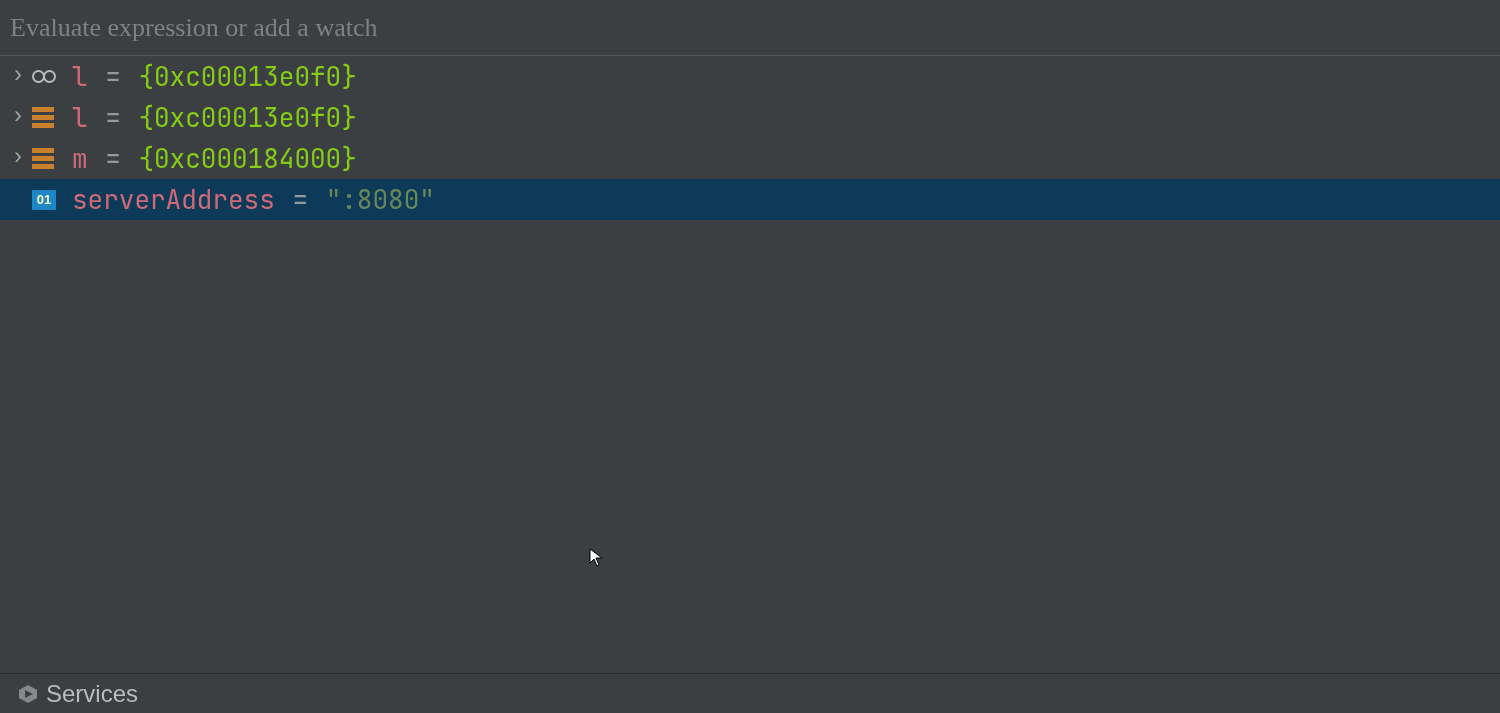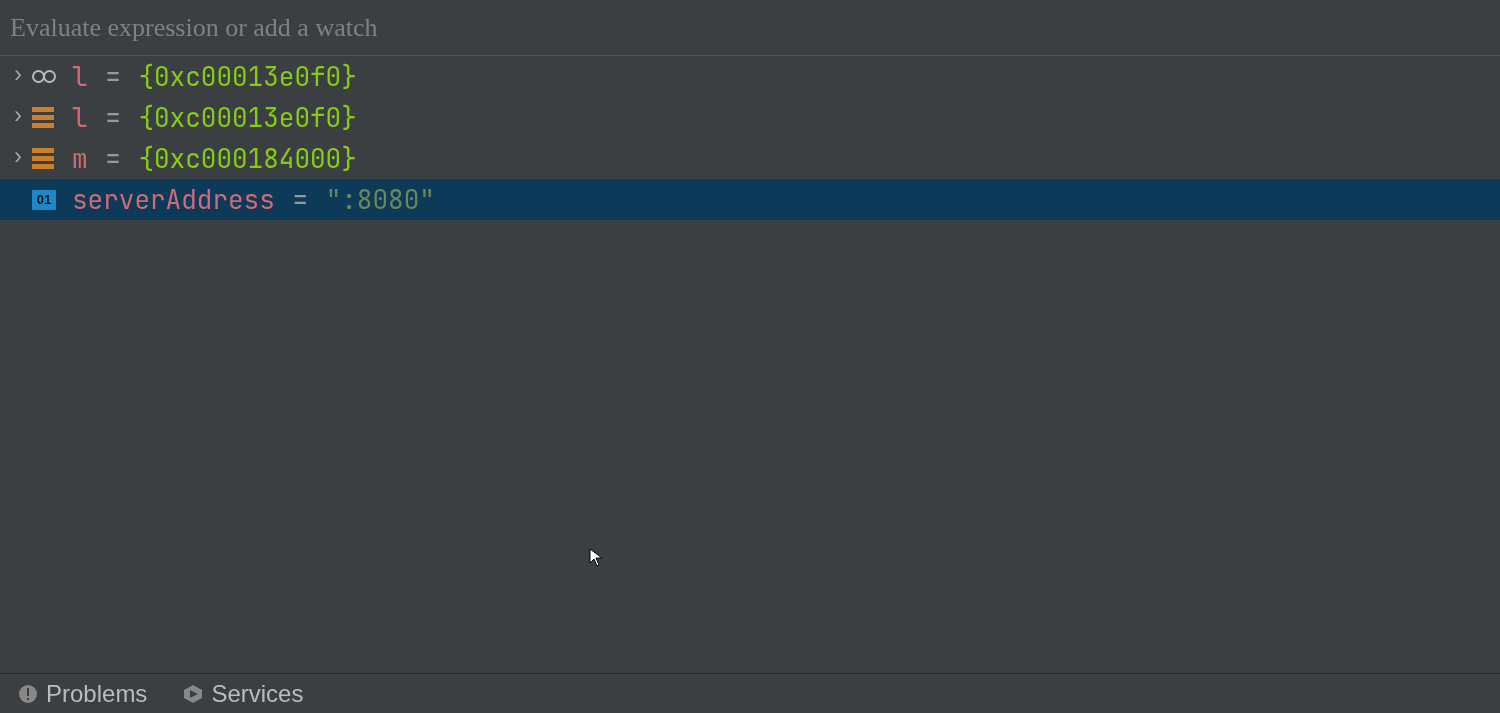--- a/index.html
+++ b/index.html
@@ -92,21 +92,21 @@
   .struct-icon span {
     width: 22px;
     height: 5px;
     background: #c97f2b;
     display: block;
   }
   .const-icon {
     width: 24px;
     height: 20px;
     background: #1e88c7;
-    color: #0f172a;
+    color: #fef9c3;
     font-size: 13px;
     font-weight: bold;
     display: flex;
     align-items: center;
     justify-content: center;
     font-family: sans-serif;
     border-radius: 1px;
   }
   .var-name { color: #d06a77; }
   .eq { color: #999; }
@@ -165,30 +165,20 @@
     <div class="var-row"><div class="arrow" style="transform: translateY(-2px);">›</div><div class="icon-slot"><div class="watch-icon"><span></span><span></span></div></div><span class="var-name">l</span><span class="eq"> = </span><span class="val-gray">{0xc00013e0f0}</span></div>
     <div class="var-row"><div class="arrow" style="transform: translateY(-2px);">›</div><div class="icon-slot"><div class="struct-icon"><span></span><span></span><span></span></div></div><span class="var-name">l</span><span class="eq"> = </span><span class="val-gray">{0xc00013e0f0}</span></div>
     <div class="var-row"><div class="arrow" style="transform: translateY(-2px);">›</div><div class="icon-slot"><div class="struct-icon"><span></span><span></span><span></span></div></div><span class="var-name">m</span><span class="eq"> = </span><span class="val-gray">{0xc000184000}</span></div>
     <div class="var-row selected"><div class="arrow spacer" style="transform: translateY(-2px);">›</div><div class="icon-slot"><div class="const-icon">01</div></div><span class="var-name">serverAddress</span><span class="eq"> = </span><span class="val-string">":8080"</span></div>
   </div>
 
 <div class="bottom-bar" id="bottom-bar">
     <div class="tab">
       <div class="tab-icon">
         <svg viewBox="0 0 20 20" width="20" height="20">
-          <circle cx="10" cy="10" r="9" fill="#888"></circle>
-          <rect x="9" y="4" width="2" height="8" fill="#3c3f41"></rect>
-          <rect x="9" y="14" width="2" height="2" fill="#3c3f41"></rect>
-        </svg>
-      </div>
-      <span>Problems</span>
-    </div>
-    <div class="tab">
-      <div class="tab-icon">
-        <svg viewBox="0 0 20 20" width="20" height="20">
           <path d="M10 1 L19 6 L19 14 L10 19 L1 14 L1 6 Z" fill="#888"></path>
           <path d="M7 6 L15 10 L7 14 Z" fill="#3c3f41"></path>
         </svg>
       </div>
       <span>Services</span>
     </div>
   </div>
 
 <svg class="cursor" viewBox="0 0 16 20">
   <path d="M1 1 L1 15 L5 11 L8 18 L10 17 L7 10 L13 10 Z" fill="white" stroke="black" stroke-width="1"></path>

